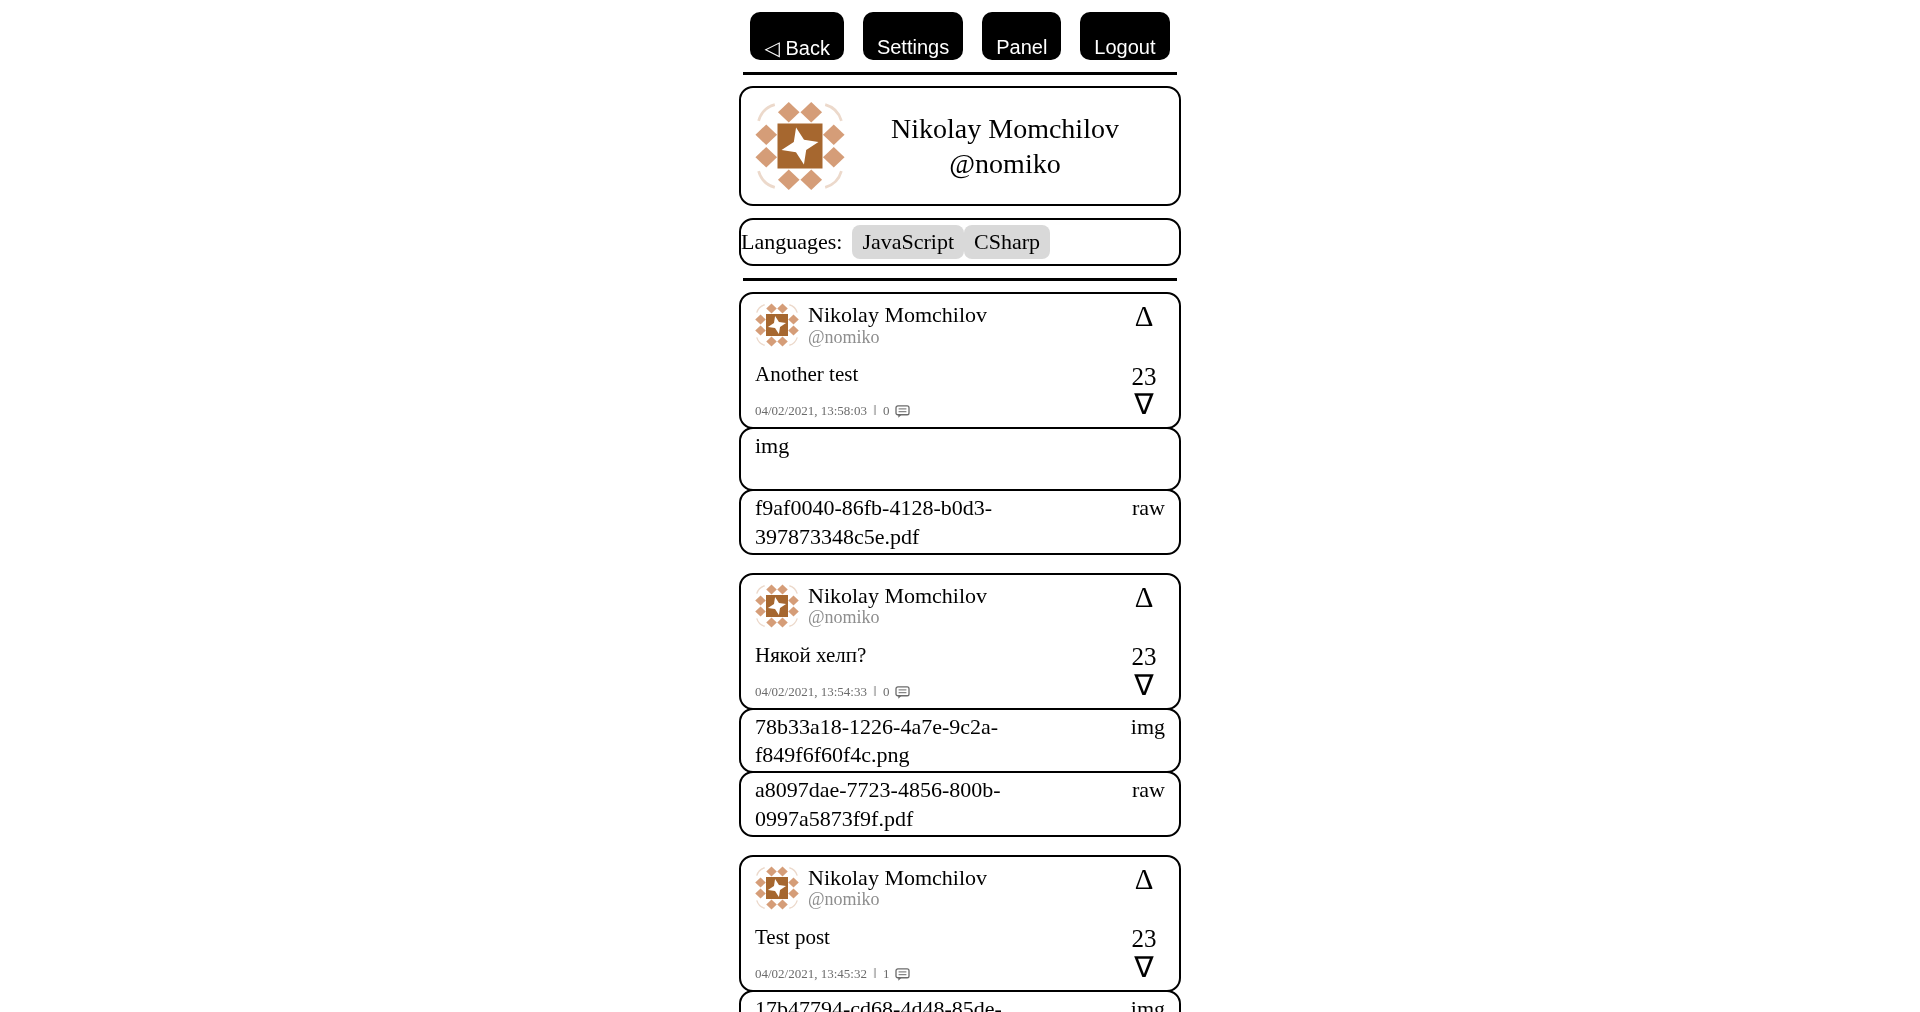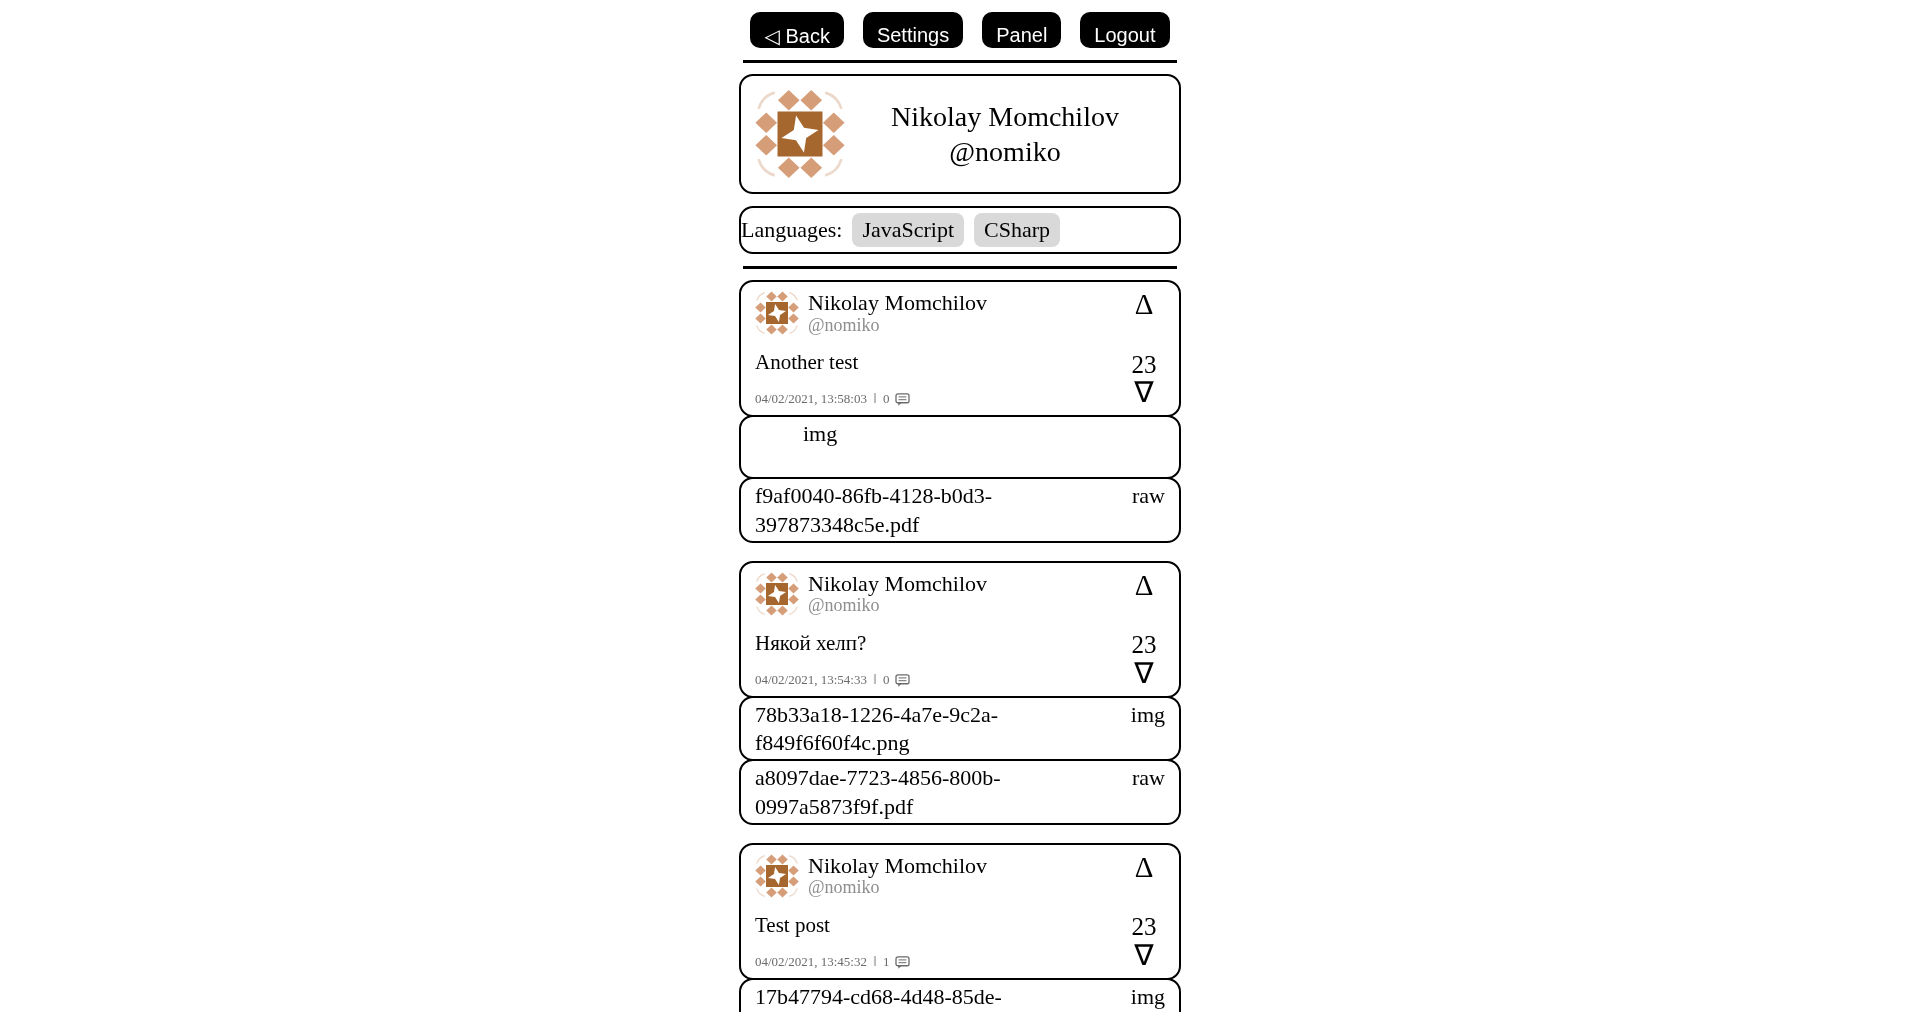--- a/index.html
+++ b/index.html
@@ -13,40 +13,40 @@
   }
   .page { width: 442px; margin: 0 auto; padding-top: 12px; }
 
   
   .toolbar { display: flex; justify-content: center; gap: 19px; }
   .btn {
     background: var(--button-bg, #000);
     color: var(--button-text, #fff);
     border: none; border-radius: 10px;
     font-family: inherit; font-size: 20px;
-    padding: 12px 14px; height: 36px;
+    padding: 24px 14px; height: 36px;
     cursor: pointer; white-space: nowrap;
   }
 
   .rule { border: none; border-top: 3px solid #000; margin: 12px 4px 11px 4px; }
 
   .card {
     border: 2.5px solid #000;
     border-radius: 14px;
     background: #fff;
     font-family: Liberation Serif, serif;
   }
 
   
   .profile-card { height: 120px; display: flex; align-items: center; padding: 0 14px; margin-bottom: 12px; }
   .avatar-lg { width: 90px; height: 90px; flex: none; }
   .profile-name-block { flex: 1; text-align: center; font-size: 28px; line-height: 1.25; }
 
   .info-box { display: flex; align-items: center; gap: 10px; padding: 5px 0; margin-bottom: 10px; font-size: 22px; min-height: 42px; }
-  .pills { display: flex; gap: 10px; }
+  .pills { display: flex; }
   .pill { background: var(--pill-bg, #d9d9d9); border-radius: 8px; padding: 4px 10px; font-size: 22px; }
 
   
   .post-block { margin-bottom: 18px; }
   .post-card { position: relative; z-index: 2; display: flex; padding: 9px 12px 8px 14px; min-height: 111px; }
   .post-main { flex: 1; min-width: 0; }
   .post-header { display: flex; gap: 9px; align-items: flex-start; }
   .avatar-sm { width: 44px; height: 44px; flex: none; }
   .post-author { font-size: 22px; line-height: 1.12; }
   .post-handle { font-size: 18px; color: var(--muted-text, #8e8e8e); line-height: 1.1; }
@@ -62,21 +62,21 @@
   
   .attachment {
     position: relative; z-index: 1;
     margin-top: -2px;
     min-height: 64px;
     display: flex; justify-content: space-between; align-items: flex-start;
     padding: 3px 14px 2px 14px;
     font-size: 22px;
   }
   .attachment-name { max-width: 300px; overflow-wrap: break-word; line-height: 1.28; }
-  .attachment-type { line-height: 1.28; margin-left: 48px; }
+  .attachment-type { line-height: 1.28; }
 
   .svg-defs { position: absolute; width: 0; height: 0; }
 </style>
 </head>
 <body>
 
 <svg class="svg-defs" aria-hidden="true">
   <defs>
     <g id="avatar-art">
       <path d="M4,22 A26,26 0 0 1 22,4" stroke="var(--avatar-tertiary,#ecd9cb)" stroke-width="3" fill="none"></path>

